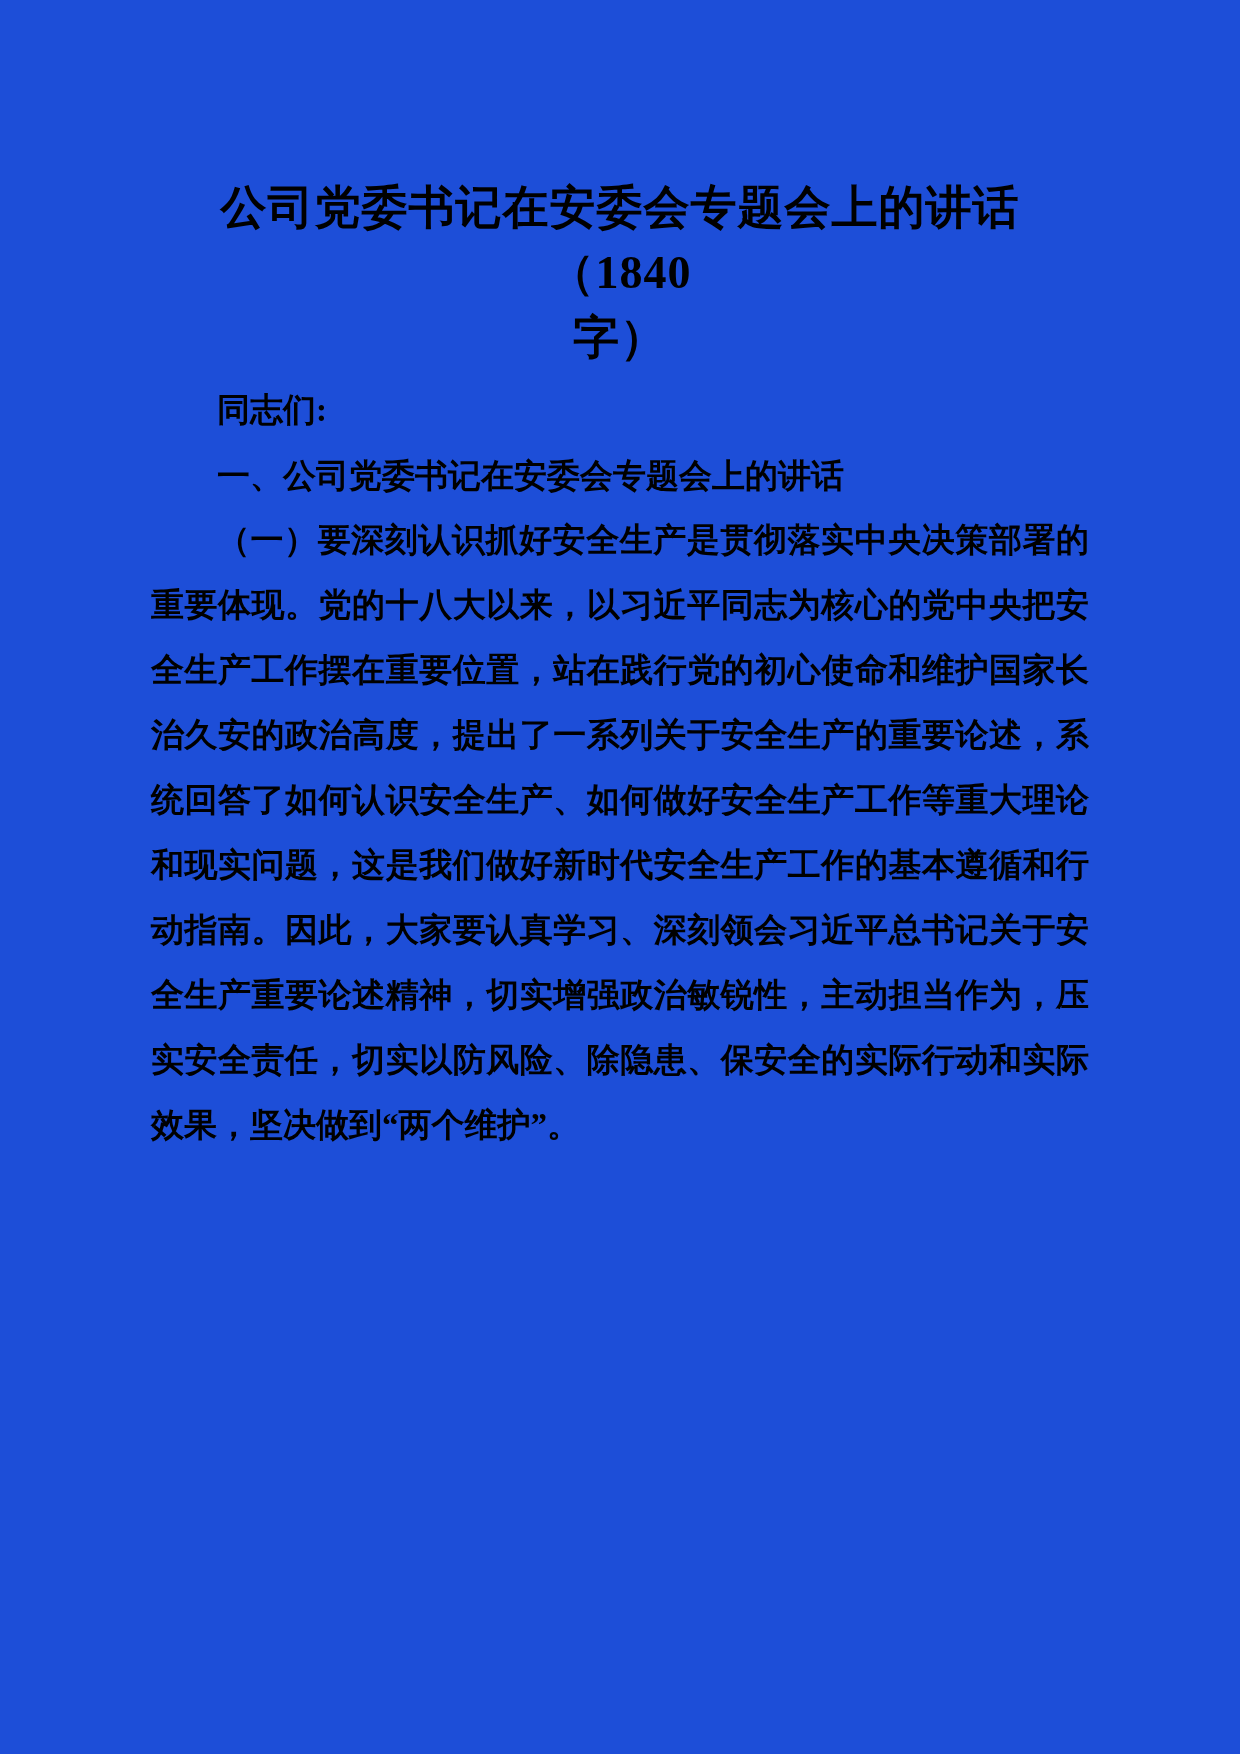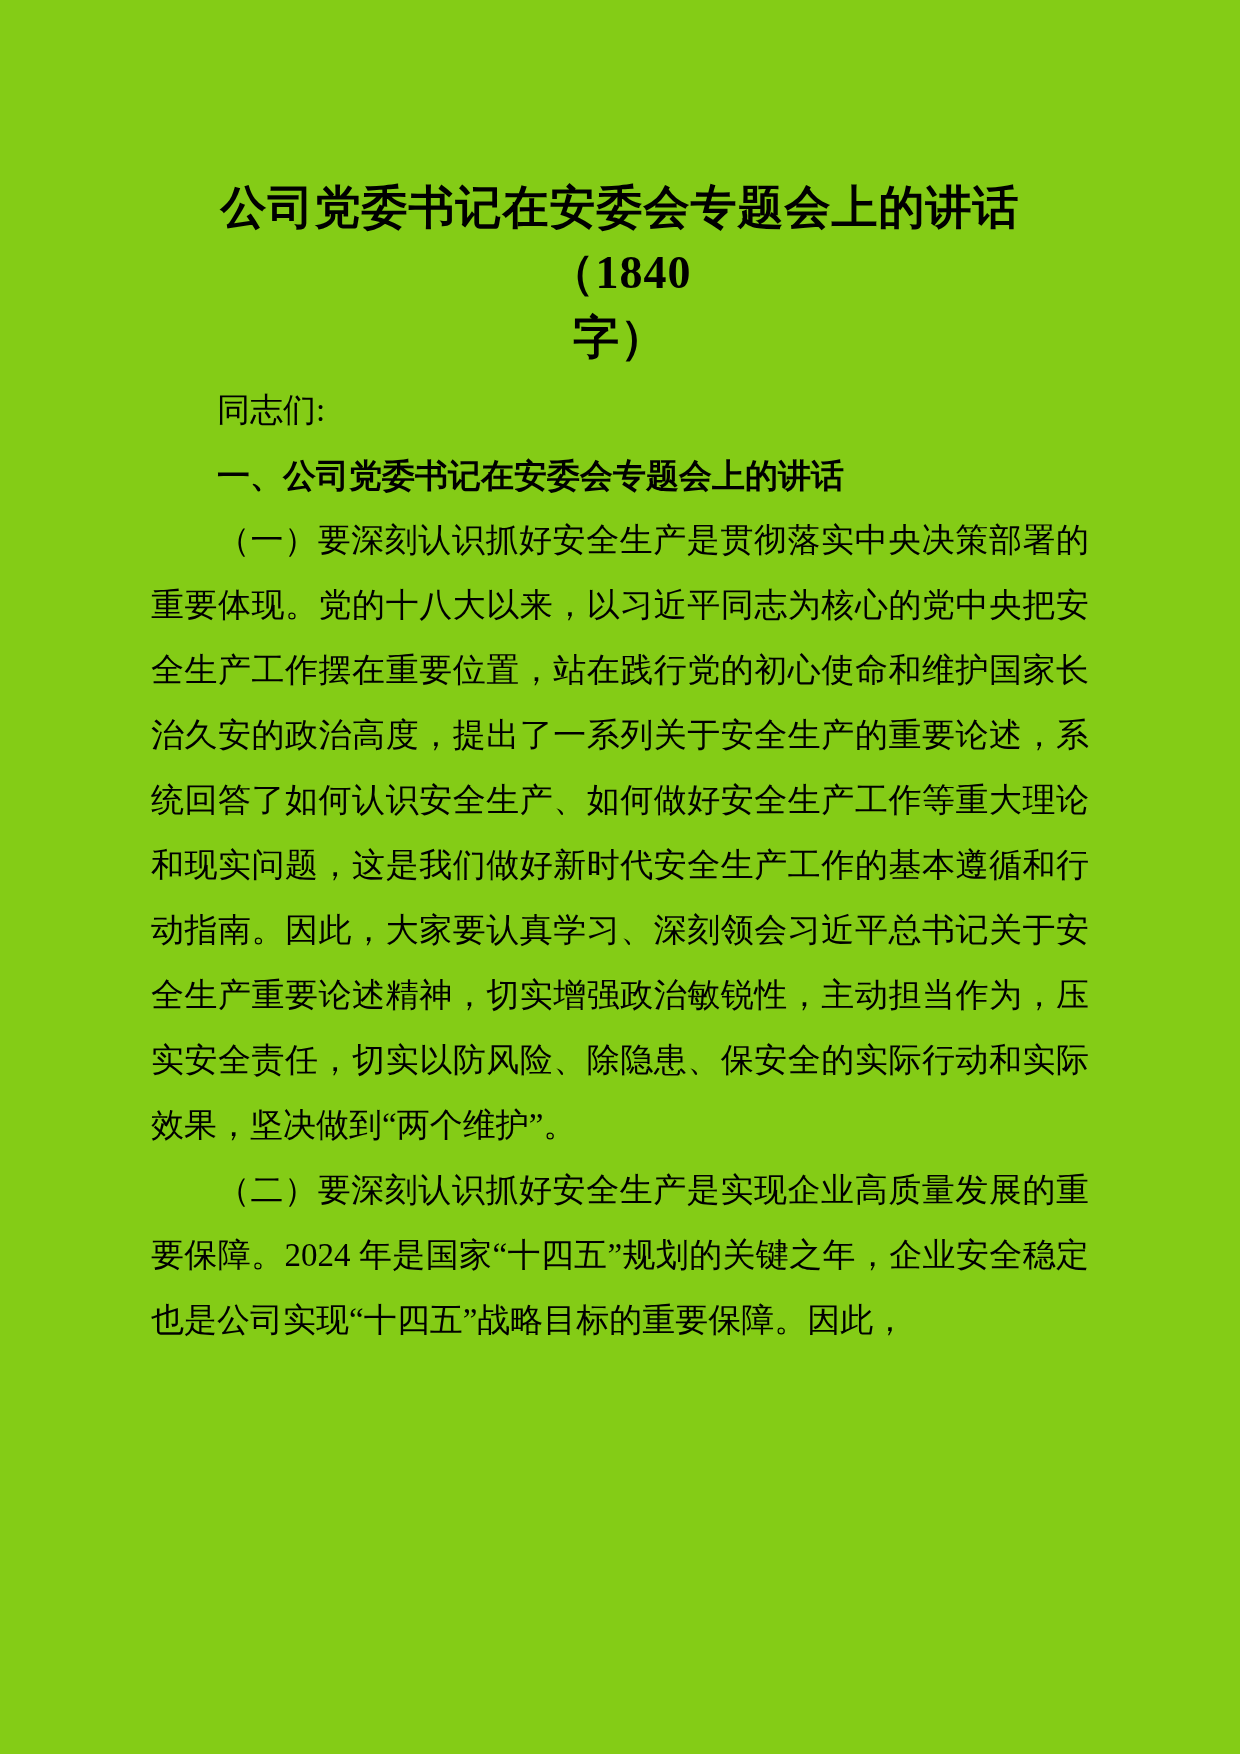--- a/index.html
+++ b/index.html
@@ -5,21 +5,21 @@
   html, body {
     margin: 0;
     padding: 0;
     background: #ffffff;
   }
   .page {
     position: relative;
     width: 1240px;
     height: 1754px;
     margin: 0 auto;
-    background: #84cc16;
+    background: #1d4ed8;
     color: #000000;
     box-sizing: border-box;
     padding: 175px 151px 0 151px;
     overflow: hidden;
   }
   .doc-title {
     font-family: "Liberation Serif", "DejaVu Serif", serif;
     font-weight: 700;
     font-size: 46px;
     line-height: 65px;
@@ -31,20 +31,21 @@
     font-family: "Liberation Serif", "DejaVu Serif", serif;
     font-weight: 400;
     font-size: 33px;
     line-height: 65px;
   }
   .para {
     margin: 0;
     text-indent: 2em;
     text-align: justify;
     text-justify: inter-character;
+    font-weight: bold;
   }
   .para.heading1 {
     font-family: "Liberation Sans", "DejaVu Sans", sans-serif;
     font-weight: 700;
     text-align: left;
   }
   .kaiti-lead {
     
     font-family: "Liberation Serif", "DejaVu Serif", serif;
   }
@@ -61,16 +62,15 @@
 
   <div class="content">
 
     <p class="para salutation">同志们:</p>
 
 
     <p class="para heading1">一、公司党委书记在安委会专题会上的讲话</p>
 
     <p class="para"><span class="kaiti-lead">（一）要深刻认识抓好安全生产是贯彻落实中央决策部署的重要体现。</span><span>党的十八大以来，以习近平同志为核心的党中央把安全生产工作摆在重要位置，站在践行党的初心使命和维护国家长治久安的政治高度，提出了一系列关于安全生产的重要论述，系统回答了如何认识安全生产、如何做好安全生产工作等重大理论和现实问题，这是我们做好新时代安全生产工作的基本遵循和行动指南。因此，大家要认真学习、深刻领会习近平总书记关于安全生产重要论述精神，切实增强政治敏锐性，主动担当作为，压实安全责任，切实以防风险、除隐患、保安全的实际行动和实际效果，坚决做到“两个维护”。</span></p>
 
-    <p class="para"><span class="kaiti-lead">（二）要深刻认识抓好安全生产是实现企业高质量发展的重要保障。</span><span>2024 年是国家“十四五”规划的关键之年，企业安全稳定也是公司实现“十四五”战略目标的重要保障。因此，</span></p>
 
   </div>
 </div>
 
 </body></html>

